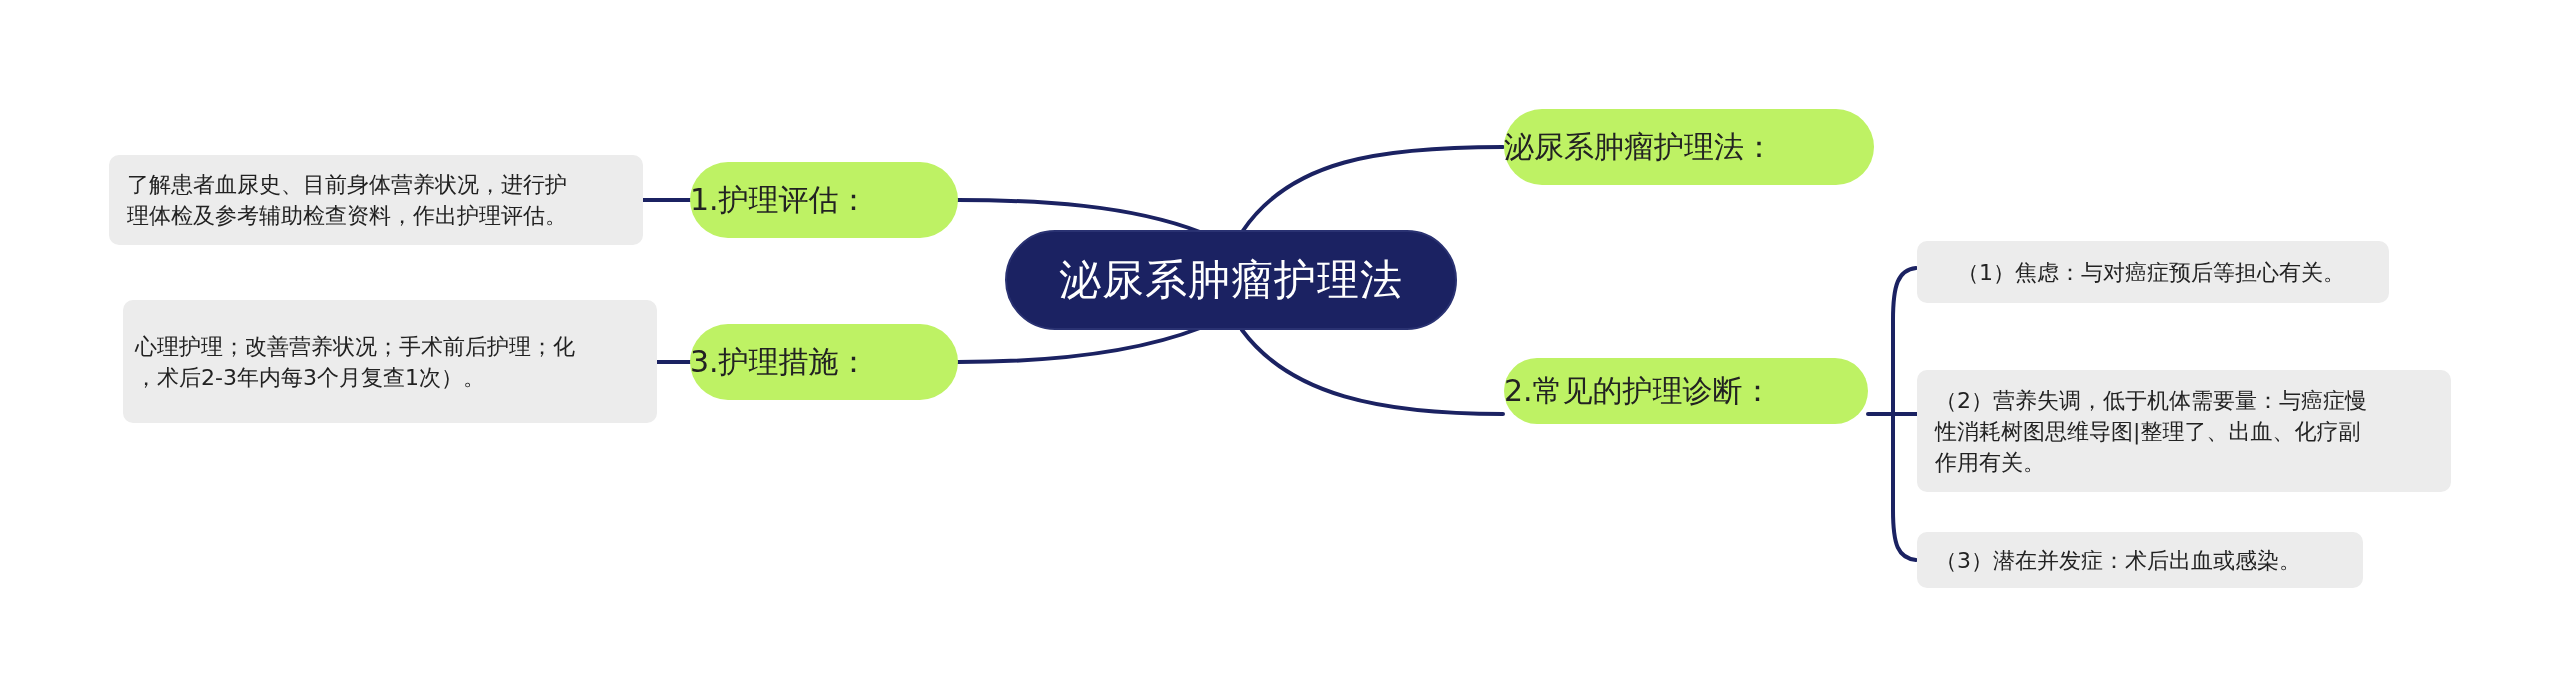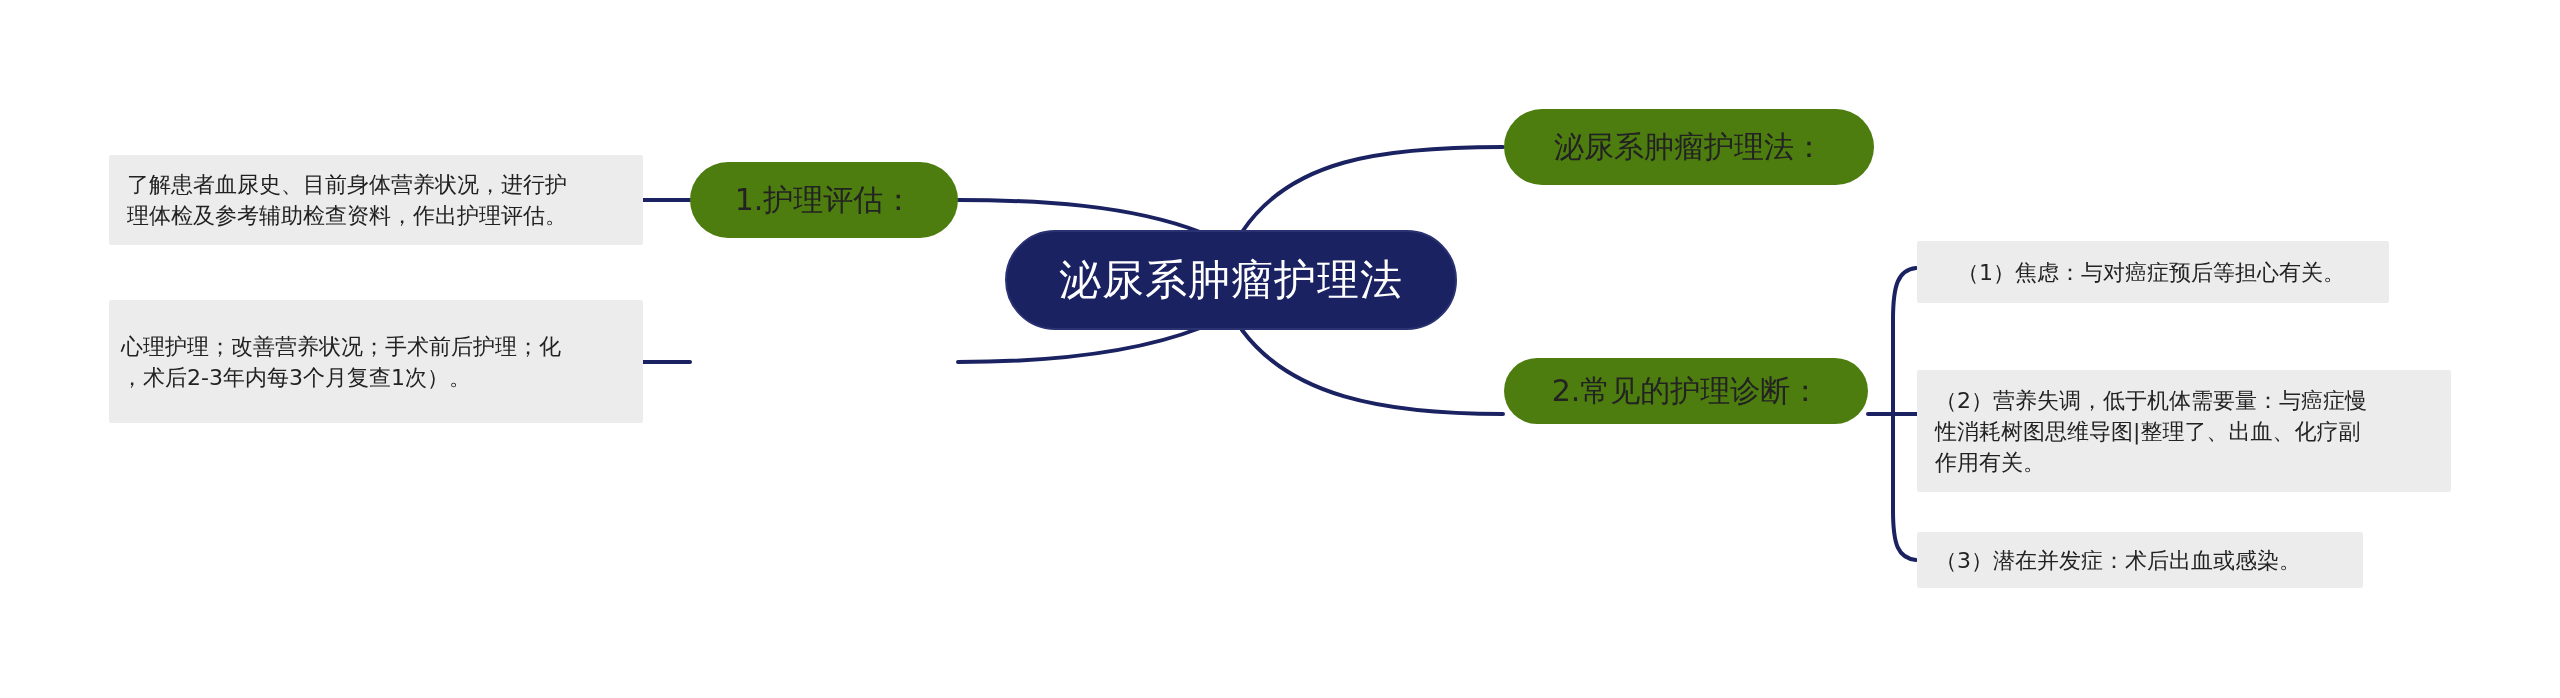--- a/index.html
+++ b/index.html
@@ -3,22 +3,22 @@
 <meta charset="utf-8">
 <style>
   html, body { margin: 0; padding: 0; background: #ffffff; }
   body { width: 2560px; height: 698px; position: relative; overflow: hidden;
          font-family: "DejaVu Sans", "Liberation Sans", sans-serif; color: #222222; }
   .canvas { position: absolute; left: 0; top: 0; width: 2560px; height: 698px; }
   svg.links { position: absolute; left: 0; top: 0; width: 2560px; height: 698px; }
   .node { position: absolute; box-sizing: border-box; display: flex; align-items: center; }
   .root { background: #1b2262; color: #ffffff; border-radius: 50px; justify-content: center;
           font-size: 42px; letter-spacing: 1px; border: 2px solid #2a3272; font-family: Liberation Mono, monospace; }
-  .branch { background: #4d7c0f; border-radius: 38px; justify-content: center; font-size: 30px; color: #222; }
-  .leaf { background: #ececec; border-radius: 2px; font-size: 22px; line-height: 31px; color: #222;
+  .branch { background: #bef264; border-radius: 38px; font-size: 30px; color: #222; }
+  .leaf { background: #ececec; border-radius: 10px; font-size: 22px; line-height: 31px; color: #222;
           padding: 0 18px; }
   .leaf span { display: block; }
 </style>
 </head>
 <body>
 
 <div class="canvas">
 
   <svg class="links" viewBox="0 0 2560 698">
     <g fill="none" stroke="#1b2262" stroke-width="4" stroke-linecap="round">
@@ -45,21 +45,24 @@
   </div>
 
   <div class="node branch" style="left:690px; top:162px; width:268px; height:76px;">
     <span>1.护理评估：</span>
   </div>
   <div class="node leaf" style="left:109px; top:155px; width:534px; height:90px; flex-direction:column; justify-content:center; align-items:flex-start;">
     <span>了解患者血尿史、目前身体营养状况，进行护</span>
     <span>理体检及参考辅助检查资料，作出护理评估。</span>
   </div>
 
-  <div class="node leaf" style="left:109px; top:300px; width:534px; height:123px; flex-direction:column; justify-content:center; align-items:flex-start;padding-left:12px;">
+  <div class="node branch" style="left:690px; top:324px; width:268px; height:76px;">
+    <span>3.护理措施：</span>
+  </div>
+  <div class="node leaf" style="left:123px; top:300px; width:534px; height:123px; flex-direction:column; justify-content:center; align-items:flex-start;padding-left:12px;">
     <span>心理护理；改善营养状况；手术前后护理；化</span>
     <span>，术后2-3年内每3个月复查1次）。</span>
   </div>
 
   <div class="node branch" style="left:1504px; top:109px; width:370px; height:76px;">
     <span>泌尿系肿瘤护理法：</span>
   </div>
 
   <div class="node branch" style="left:1504px; top:358px; width:364px; height:66px;">
     <span>2.常见的护理诊断：</span>

